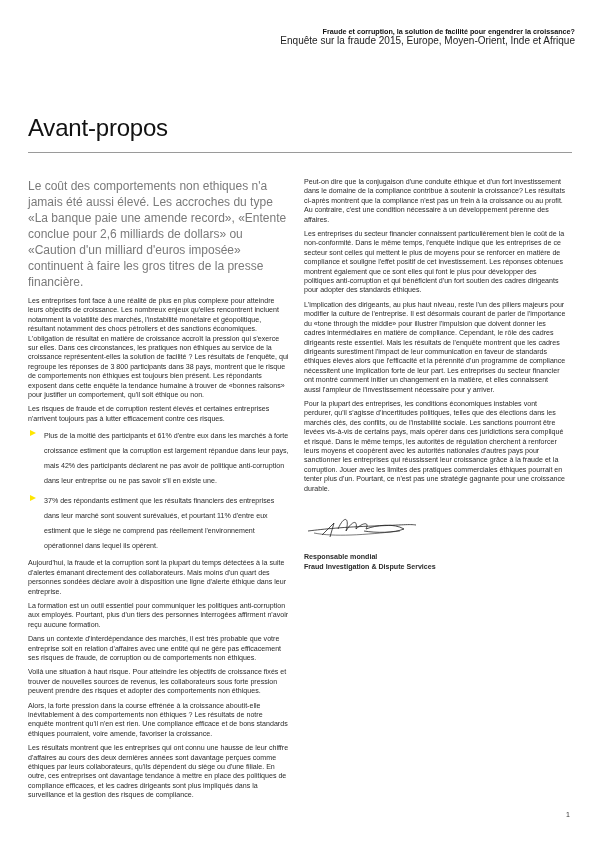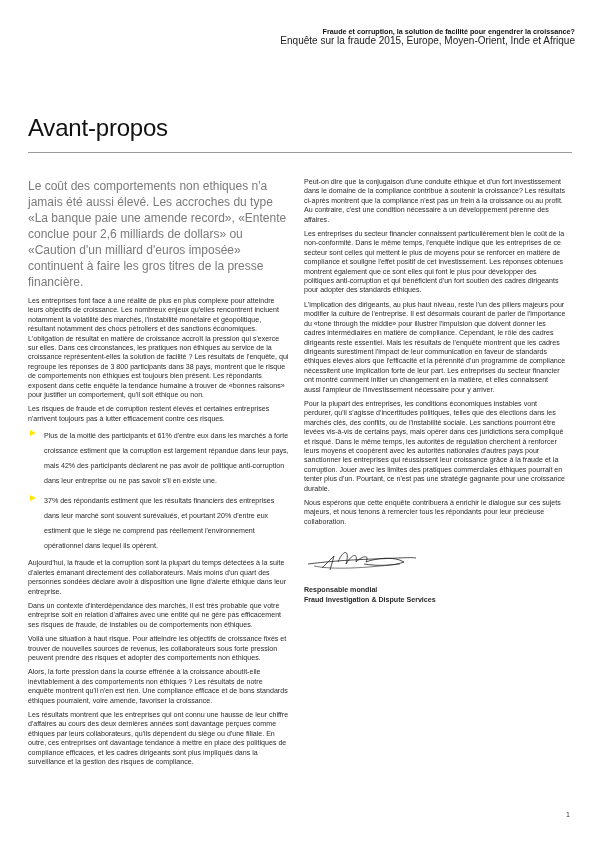--- a/index.html
+++ b/index.html
@@ -42,36 +42,36 @@
   <p class="lead">Le coût des comportements non ethiques n'a jamais été aussi élevé. Les accroches du type «La banque paie une amende record», «Entente conclue pour 2,6 milliards de dollars» ou «Caution d'un milliard d'euros imposée» continuent à faire les gros titres de la presse financière.</p>
   <p class="para">Les entreprises font face à une réalité de plus en plus complexe pour atteindre leurs objectifs de croissance. Les nombreux enjeux qu'elles rencontrent incluent notamment la volatilité des marchés, l'instabilité monétaire et géopolitique, résultant notamment des chocs pétroliers et des sanctions économiques. L'obligation de résultat en matière de croissance accroît la pression qui s'exerce sur elles. Dans ces circonstances, les pratiques non éthiques au service de la croissance représentent-elles la solution de facilité ? Les résultats de l'enquête, qui regroupe les réponses de 3 800 participants dans 38 pays, montrent que le risque de comportements non éthiques est toujours bien présent. Les répondants exposent dans cette enquête la tendance humaine à trouver de «bonnes raisons» pour justifier un comportement, qu'il soit éthique ou non.</p>
   <p class="para">Les risques de fraude et de corruption restent élevés et certaines entreprises n'arrivent toujours pas à lutter efficacement contre ces risques.</p>
   <ul class="bullets">
     <li>
       <span class="bullet-icon"></span>
       <span>Plus de la moitié des participants et 61% d'entre eux dans les marchés à forte croissance estiment que la corruption est largement répandue dans leur pays, mais 42% des participants déclarent ne pas avoir de politique anti-corruption dans leur entreprise ou ne pas savoir s'il en existe une.</span>
     </li>
     <li>
       <span class="bullet-icon"></span>
-      <span>37% des répondants estiment que les résultats financiers des entreprises dans leur marché sont souvent surévalués, et pourtant 20% d'entre eux estiment que le siège ne comprend pas réellement l'environnement opérationnel dans lequel ils opèrent.</span>
+      <span>37% des répondants estiment que les résultats financiers des entreprises dans leur marché sont souvent surévalués, et pourtant 11% d'entre eux estiment que le siège ne comprend pas réellement l'environnement opérationnel dans lequel ils opèrent.</span>
     </li>
   </ul>
   <p class="para">Aujourd'hui, la fraude et la corruption sont la plupart du temps détectées à la suite d'alertes émanant directement des collaborateurs. Mais moins d'un quart des personnes sondées déclare avoir à disposition une ligne d'alerte éthique dans leur entreprise.</p>
-  <p class="para">Dans un contexte d'interdépendance des marchés, il est très probable que votre entreprise soit en relation d'affaires avec une entité qui ne gère pas efficacement ses risques de fraude, de instables ou de comportements non éthiques.</p>
+  <p class="para">La formation est un outil essentiel pour communiquer les politiques anti-corruption aux employés. Pourtant, plus d'un tiers des personnes interrogées affirment n'avoir reçu aucune formation.</p>
+  <p class="para">Dans un contexte d'interdépendance des marchés, il est très probable que votre entreprise soit en relation d'affaires avec une entité qui ne gère pas efficacement ses risques de fraude, de corruption ou de comportements non éthiques.</p>
   <p class="para">Voilà une situation à haut risque. Pour atteindre les objectifs de croissance fixés et trouver de nouvelles sources de revenus, les collaborateurs sous forte pression peuvent prendre des risques et adopter des comportements non éthiques.</p>
   <p class="para">Alors, la forte pression dans la course effrénée à la croissance aboutit-elle inévitablement à des comportements non éthiques ? Les résultats de notre enquête montrent qu'il n'en est rien. Une compliance efficace et de bons standards éthiques pourraient, voire amende, favoriser la croissance.</p>
   <p class="para">Les résultats montrent que les entreprises qui ont connu une hausse de leur chiffre d'affaires au cours des deux dernières années sont davantage perçues comme éthiques par leurs collaborateurs, qu'ils dépendent du siège ou d'une filiale. En outre, ces entreprises ont davantage tendance à mettre en place des politiques de compliance efficaces, et les cadres dirigeants sont plus impliqués dans la surveillance et la gestion des risques de compliance.</p>
 </div>
 
 <div class="col right">
   <p class="para">Peut-on dire que la conjugaison d'une conduite éthique et d'un fort investissement dans le domaine de la compliance contribue à soutenir la croissance? Les résultats ci-après montrent que la compliance n'est pas un frein à la croissance ou au profit. Au contraire, c'est une condition nécessaire à un développement pérenne des affaires.</p>
   <p class="para">Les entreprises du secteur financier connaissent particulièrement bien le coût de la non-conformité. Dans le même temps, l'enquête indique que les entreprises de ce secteur sont celles qui mettent le plus de moyens pour se renforcer en matière de compliance et souligne l'effet positif de cet investissement. Les réponses obtenues montrent également que ce sont elles qui font le plus pour développer des politiques anti-corruption et qui bénéficient d'un fort soutien des cadres dirigeants pour adopter des standards éthiques.</p>
   <p class="para">L'implication des dirigeants, au plus haut niveau, reste l'un des piliers majeurs pour modifier la culture de l'entreprise. Il est désormais courant de parler de l'importance du «tone through the middle» pour illustrer l'impulsion que doivent donner les cadres intermédiaires en matière de compliance. Cependant, le rôle des cadres dirigeants reste essentiel. Mais les résultats de l'enquête montrent que les cadres dirigeants surestiment l'impact de leur communication en faveur de standards éthiques élevés alors que l'efficacité et la pérennité d'un programme de compliance nécessitent une implication forte de leur part. Les entreprises du secteur financier ont montré comment initier un changement en la matière, et elles connaissent aussi l'ampleur de l'investissement nécessaire pour y arriver.</p>
   <p class="para">Pour la plupart des entreprises, les conditions économiques instables vont perdurer, qu'il s'agisse d'incertitudes politiques, telles que des élections dans les marchés clés, des conflits, ou de l'instabilité sociale. Les sanctions pourront être levées vis-à-vis de certains pays, mais opérer dans ces juridictions sera compliqué et risqué. Dans le même temps, les autorités de régulation cherchent à renforcer leurs moyens et coopèrent avec les autorités nationales d'autres pays pour sanctionner les entreprises qui réussissent leur croissance grâce à la fraude et la corruption. Jouer avec les limites des pratiques commerciales éthiques pourrait en tenter plus d'un. Pourtant, ce n'est pas une stratégie gagnante pour une croissance durable.</p>
-  <p class="para">Nous espérons que cette enquête contribuera à enrichir le dialogue sur ces sujets majeurs, et nous tenons à remercier tous les répondants pour leur précieuse collaboration.</p>
 
   <svg class="signature" viewBox="0 0 120 36">
     <path d="M4 24 C 20 22, 40 20, 70 19 S 105 17, 112 18" stroke="#222" stroke-width="0.8" fill="none"></path>
     <path d="M18 28 L 30 16 L 26 30 M 34 22 C 40 8, 46 10, 42 24 C 48 14, 54 12, 52 22 C 58 16, 66 14, 62 22 C 72 18, 90 16, 100 22 C 90 26, 72 26, 60 24" stroke="#222" stroke-width="0.8" fill="none"></path>
     <path d="M10 26 C 30 30, 60 28, 96 24" stroke="#222" stroke-width="0.6" fill="none"></path>
   </svg>
 
   <div class="sig-role">Responsable mondial</div>
   <div class="sig-role">Fraud Investigation &amp; Dispute Services</div>
 </div>

